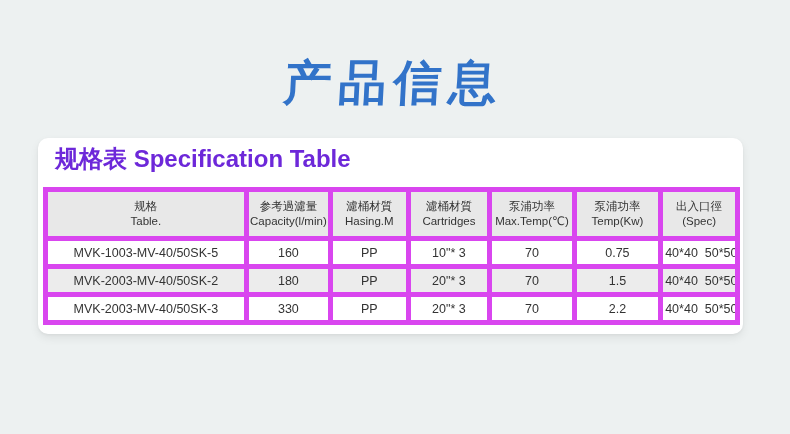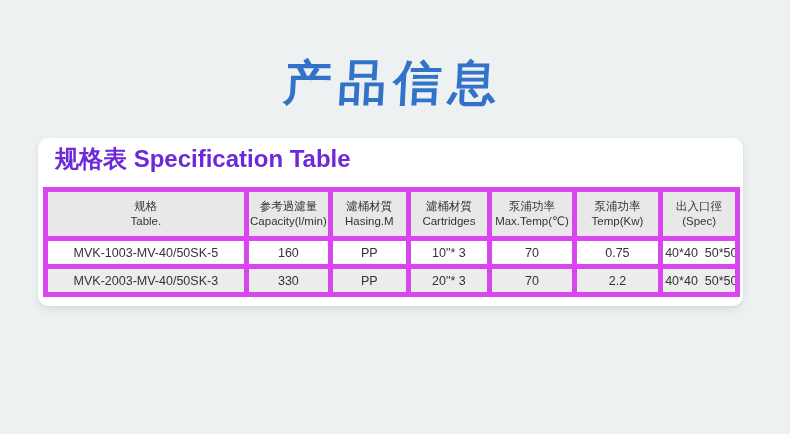--- a/index.html
+++ b/index.html
@@ -110,20 +110,29 @@
           <tr>
             <td>MVK-1003-MV-40/50SK-5</td>
             <td>160</td>
             <td>PP</td>
             <td>10"* 3</td>
             <td>70</td>
             <td>0.75</td>
             <td>40*40  50*50</td>
           </tr>
           <tr>
+            <td>MVK-2003-MV-40/50SK-2</td>
+            <td>180</td>
+            <td>PP</td>
+            <td>20"* 3</td>
+            <td>70</td>
+            <td>1.5</td>
+            <td>40*40  50*50</td>
+          </tr>
+          <tr>
             <td>MVK-2003-MV-40/50SK-3</td>
             <td>330</td>
             <td>PP</td>
             <td>20"* 3</td>
             <td>70</td>
             <td>2.2</td>
             <td>40*40  50*50</td>
           </tr>
         </tbody>
     </table>

